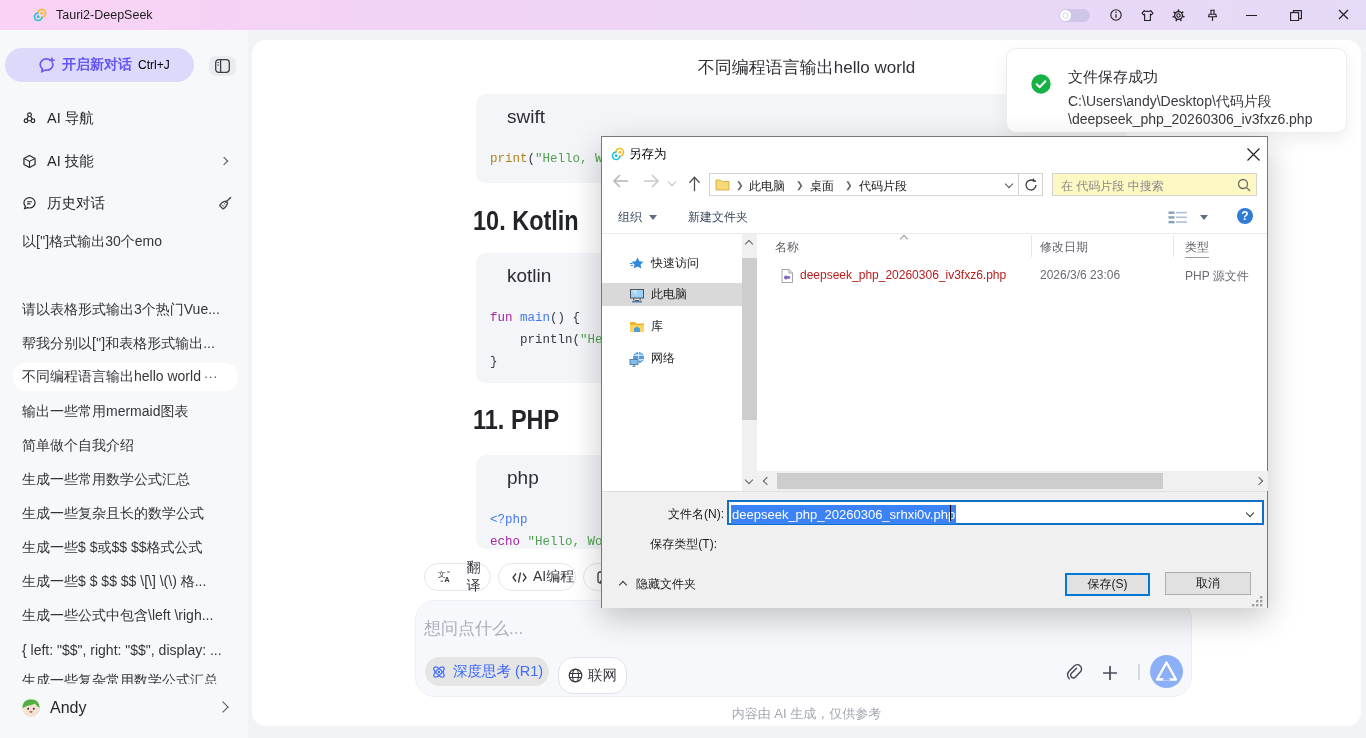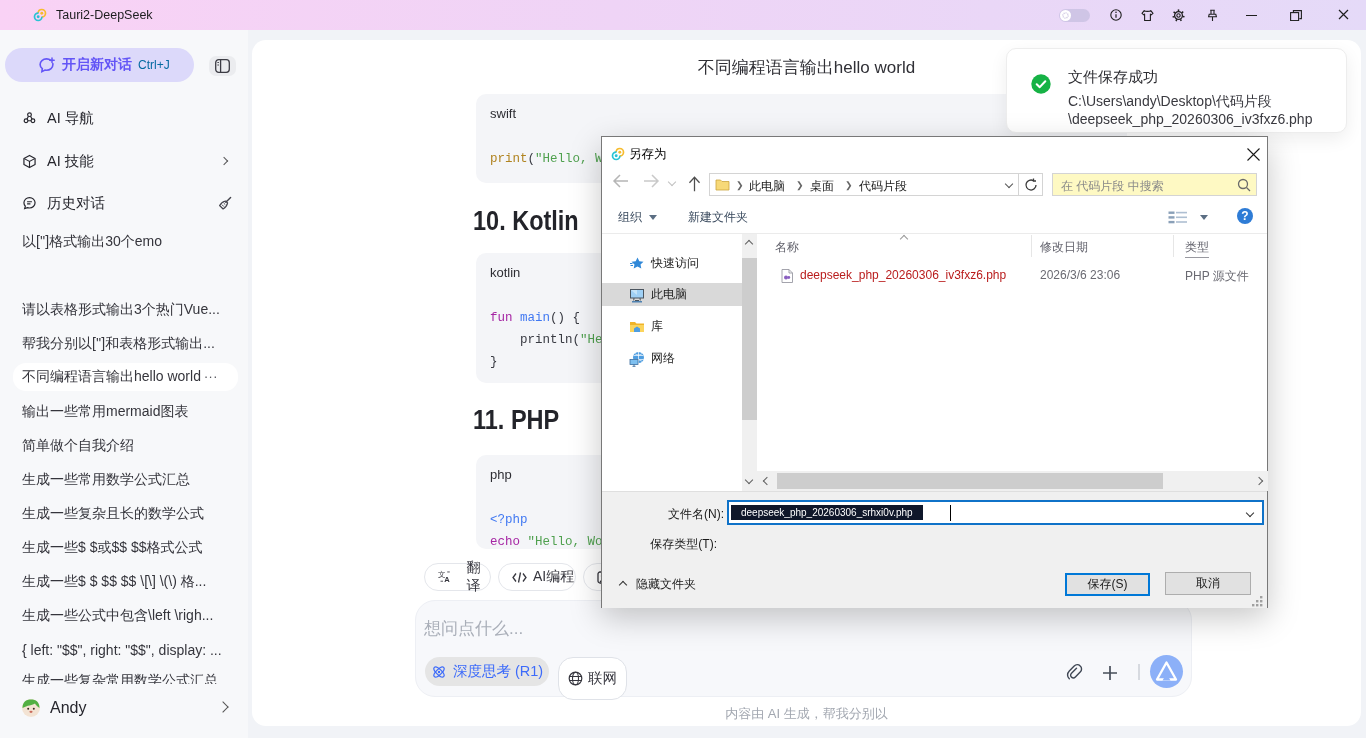--- a/index.html
+++ b/index.html
@@ -9,48 +9,48 @@
 
 #titlebar { left:0; top:0; width:1366px; height:30px;
   background:linear-gradient(90deg,#f9d2f5 0%,#efd4f6 45%,#e5daf8 100%); }
 #titlebar .appname { left:56px; top:8px; font-size:12.5px; color:#1d1d1f; }
 .tbicon { top:9px; }
 
 #sidebar { left:0; top:30px; width:248px; height:708px; background:#f7f8fa; }
 #newchat { left:5px; top:18px; width:189px; height:34px; border-radius:17px; background:#dcd9fa;
   display:flex; align-items:center; }
 #newchat .t1 { color:#6355f6; font-size:14px; font-weight:600; margin-left:57px; }
-#newchat .t2 { color:#0369a1; font-size:12px; margin-left:6px; }
+#newchat .t2 { color:#000000; font-size:12px; margin-left:6px; }
 #collapsebtn { left:209px; top:26px; width:27px; height:20px; border-radius:7px; background:#ebecef;
   display:flex; align-items:center; justify-content:center; }
 .navrow { left:0; width:248px; height:30px; display:flex; align-items:center; padding-left:23px;
   font-size:14.5px; color:#26262d; }
 .navrow .ic { width:13px; height:14px; margin-right:11px; display:flex; align-items:center; }
 .hitem { left:0; width:248px; height:28px; display:flex; align-items:center; padding-left:22px;
   font-size:14px; color:#35353c; white-space:nowrap; }
 #selitem { left:13px; top:333px; width:225px; height:28px; border-radius:13px; background:#ffffff;
   display:flex; align-items:center; padding-left:9px; font-size:14px; color:#35353c; }
 #selitem .dots { position:absolute; right:20px; top:3px; color:#55555c; font-size:13px; letter-spacing:1px; }
 #andy { left:0; top:660px; width:248px; height:36px; display:flex; align-items:center; }
 #andy .name { font-size:16px; color:#26262d; font-weight:500; margin-left:10px; }
 
 #card { left:252px; top:40px; width:1109px; height:686px; background:#ffffff; border-radius:14px; }
 #pagetitle { left:0; top:16px; width:1109px; text-align:center; font-size:17px; color:#303036; }
 .codeblock { left:224px; width:651px; background:#f4f5f8; border-radius:10px; }
-.codeblock .lang { position:absolute; left:14px; top:12px; font-size:13px; color:#2d2d33; }
+.codeblock .lang { position:absolute; left:31px; top:12px; font-size:19px; color:#2d2d33; }
 .code { position:absolute; left:14px; font-family:"Liberation Mono", monospace; font-size:12.5px; color:#383a42; line-height:22px; white-space:pre; }
 .h2 { left:221px; font-size:27px; font-weight:700; color:#23242a; transform:scale(0.87,1); transform-origin:0 0; }
 .kw { color:#a626a4; } .fn { color:#4078f2; } .str { color:#50a14f; } .bi { color:#b0831f; } .meta { color:#4078f2; }
 .pill { height:28px; border:1px solid #e4e6eb; background:#fff; border-radius:15px; display:flex;
   align-items:center; font-size:14px; color:#36363e; }
 #inputbox { left:163px; top:560px; width:777px; height:97px; background:#f7f8fb; border:1px solid #edeff4; border-radius:20px; }
 #placeholder { left:8px; top:16px; font-size:17px; color:#a9aeb8; }
 #dsbtn { left:9px; top:56px; width:124px; height:29px; background:#e5e5e5; border-radius:15px;
   display:flex; align-items:center; justify-content:center; font-size:14.5px; color:#3d6bfa; }
-#webbtn { left:142px; top:56px; width:69px; height:43px; background:#fff; border:1px solid #dfe2e8; border-radius:15px;
+#webbtn { left:142px; top:56px; width:69px; height:37px; background:#fff; border:1px solid #dfe2e8; border-radius:15px;
   display:flex; align-items:center; justify-content:center; font-size:14.5px; color:#36363e; }
 #sendbtn { left:734px; top:54px; width:33px; height:33px; border-radius:50%; background:#8cb0f8; }
 #disclaimer { left:0; top:665px; width:1109px; text-align:center; font-size:13px; color:#a2a7b0; }
 
 #toast { left:1006px; top:48px; width:341px; height:85px; background:#fff; border:1px solid #ededed;
   border-radius:10px; box-shadow:0 6px 18px rgba(0,0,0,.07); }
 #toast .tt { position:absolute; left:61px; top:19px; font-size:15px; color:#2e2e33; }
 #toast .tp { position:absolute; left:61px; top:43px; font-size:14px; color:#3a3a40; line-height:18px; }
 
 #dialog { left:601px; top:136px; width:667px; height:472px; background:#fff; border:1px solid #787878;
@@ -274,21 +274,21 @@
       <path d="M8 1 V15 M1 8 H15" stroke="#474e5a" stroke-width="1.7"></path>
     </svg>
     <div class="abs" style="left:722px;top:63px;width:1.5px;height:16px;background:#d7dae0"></div>
     <div id="sendbtn" class="abs">
       <svg width="33" height="33" viewBox="0 0 33 33">
         <path d="M16.5 7.5 L26 24.5 H7 Z" fill="none" stroke="#ffffff" stroke-width="2.3" stroke-linejoin="round"></path>
         <path d="M12.5 25.5 L16.5 18.5 L20.5 25.5 Z" fill="#8cb0f8"></path>
       </svg>
     </div>
   </div>
-  <div id="disclaimer" class="abs">内容由 AI 生成，帮我分别以</div>
+  <div id="disclaimer" class="abs">内容由 AI 生成，仅供参考</div>
 </div>
 
 <div id="toast" class="abs">
   <svg class="abs" style="left:24px;top:25px" width="20" height="20" viewBox="0 0 21 21">
     <circle cx="10.5" cy="10.5" r="10.2" fill="#16b245"></circle>
     <path d="M6 10.8 L9.2 13.8 L15 7.6" fill="none" stroke="#fff" stroke-width="2.2" stroke-linecap="round" stroke-linejoin="round"></path>
   </svg>
   <div class="tt">文件保存成功</div>
   <div class="tp">C:\Users\andy\Desktop\代码片段<br>\deepseek_php_20260306_iv3fxz6.php</div>
 </div>
@@ -413,21 +413,21 @@
   <div class="abs" style="left:583px;top:131px;font-size:12px;color:#6a6a72">PHP 源文件</div>
   <div id="hscroll">
     <span class="chev left abs" style="left:7px;top:7px;border-color:#606060"></span>
     <div class="thumb"></div>
     <span class="chev right abs" style="left:499px;top:7px;border-color:#606060"></span>
   </div>
 
   <div id="dfooter">
     <div class="dlabel" style="left:22px;top:14px">文件名(N):</div>
     <div id="fname">
-      <span class="abs" style="left:2px;top:3px;background:#0f172a;color:#fff;font-size:10px;padding:2px 10px">deepseek_php_20260306_srhxi0v.php</span>
+      <span class="abs" style="left:2px;top:3px;background:#3b82f6;color:#fff;font-size:13px;padding:2px 1px">deepseek_php_20260306_srhxi0v.php</span>
       <div class="abs" style="left:221px;top:3px;width:1.3px;height:16px;background:#000"></div>
       <span class="chev down abs" style="left:518px;top:8px;border-color:#333"></span>
     </div>
     <div class="dlabel" style="left:15px;top:44px">保存类型(T):</div>
     <span class="chev up abs" style="left:18px;top:90px;border-color:#333"></span>
     <div class="abs" style="left:34px;top:84px;font-size:12px">隐藏文件夹</div>
     <div class="dbtn" style="left:463px;top:81px;width:85px;border:2px solid #0078d7">保存(S)</div>
     <div class="dbtn" style="left:563px;top:80px;width:86px;border:1px solid #adadad">取消</div>
     <svg class="abs" style="left:650px;top:104px" width="12" height="12" viewBox="0 0 12 12">
       <g fill="#a0a0a0">

